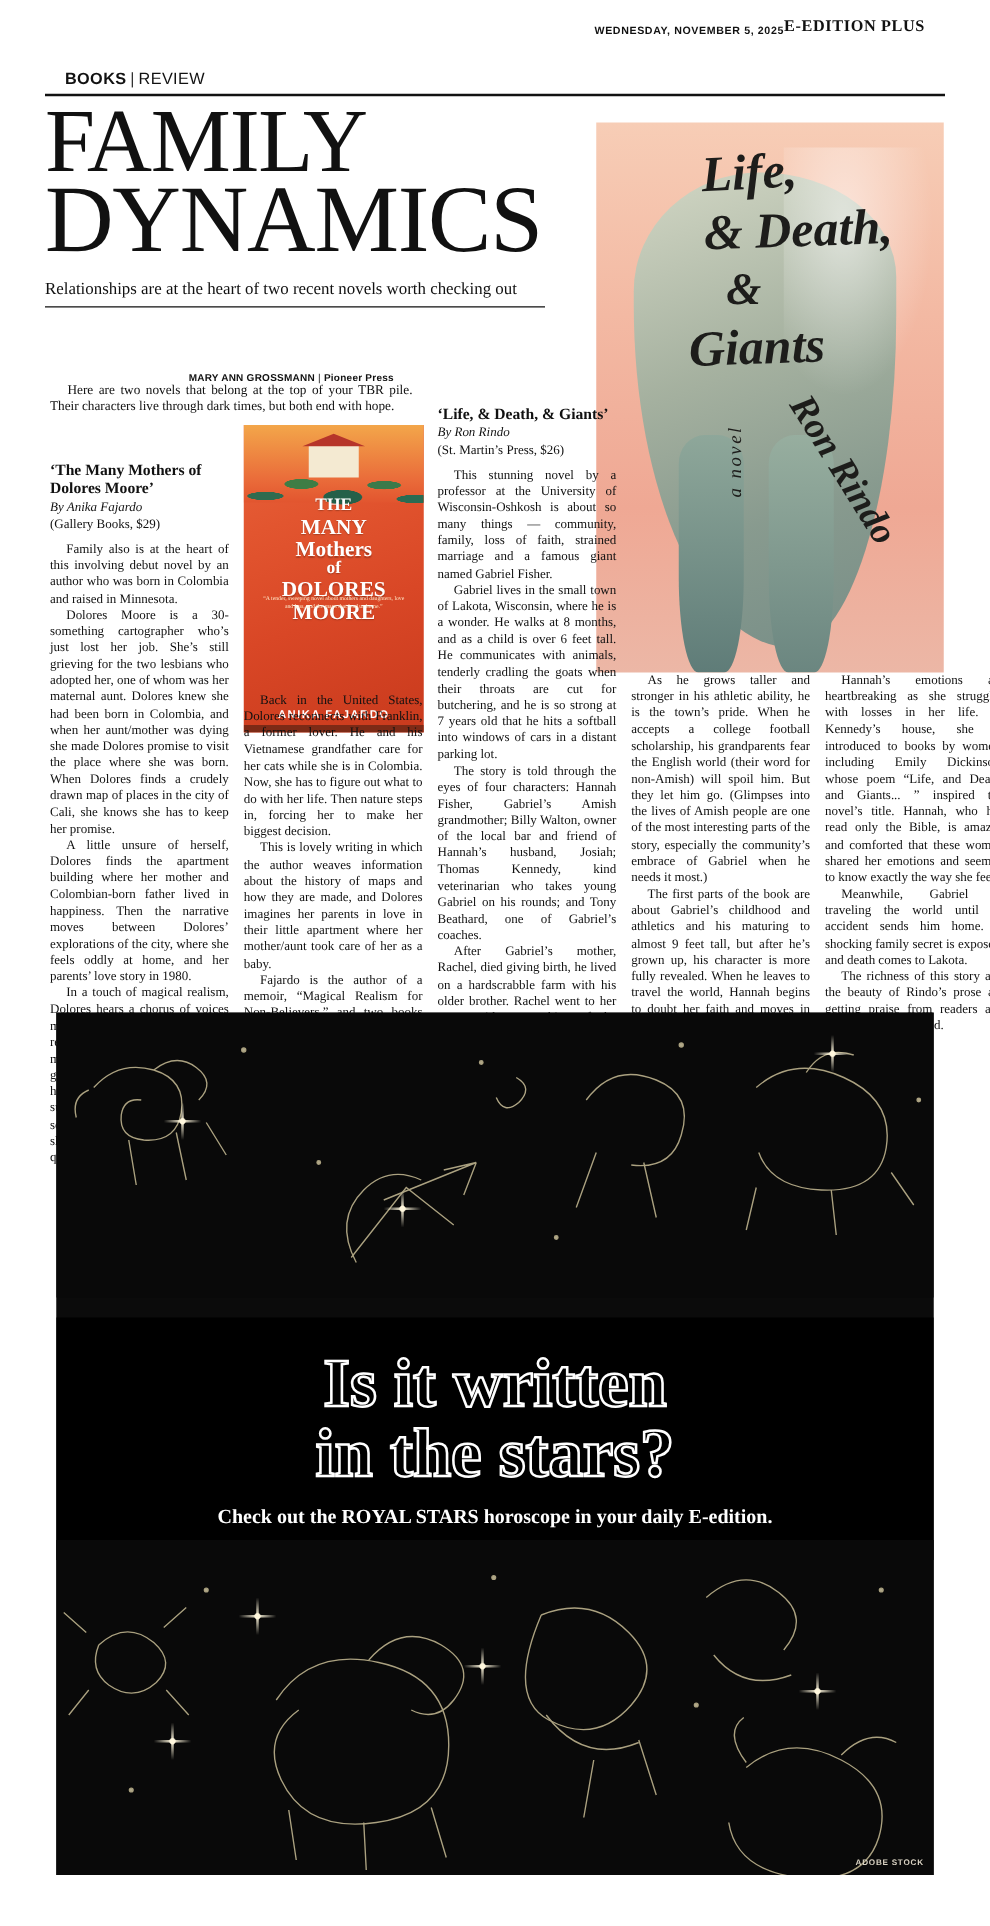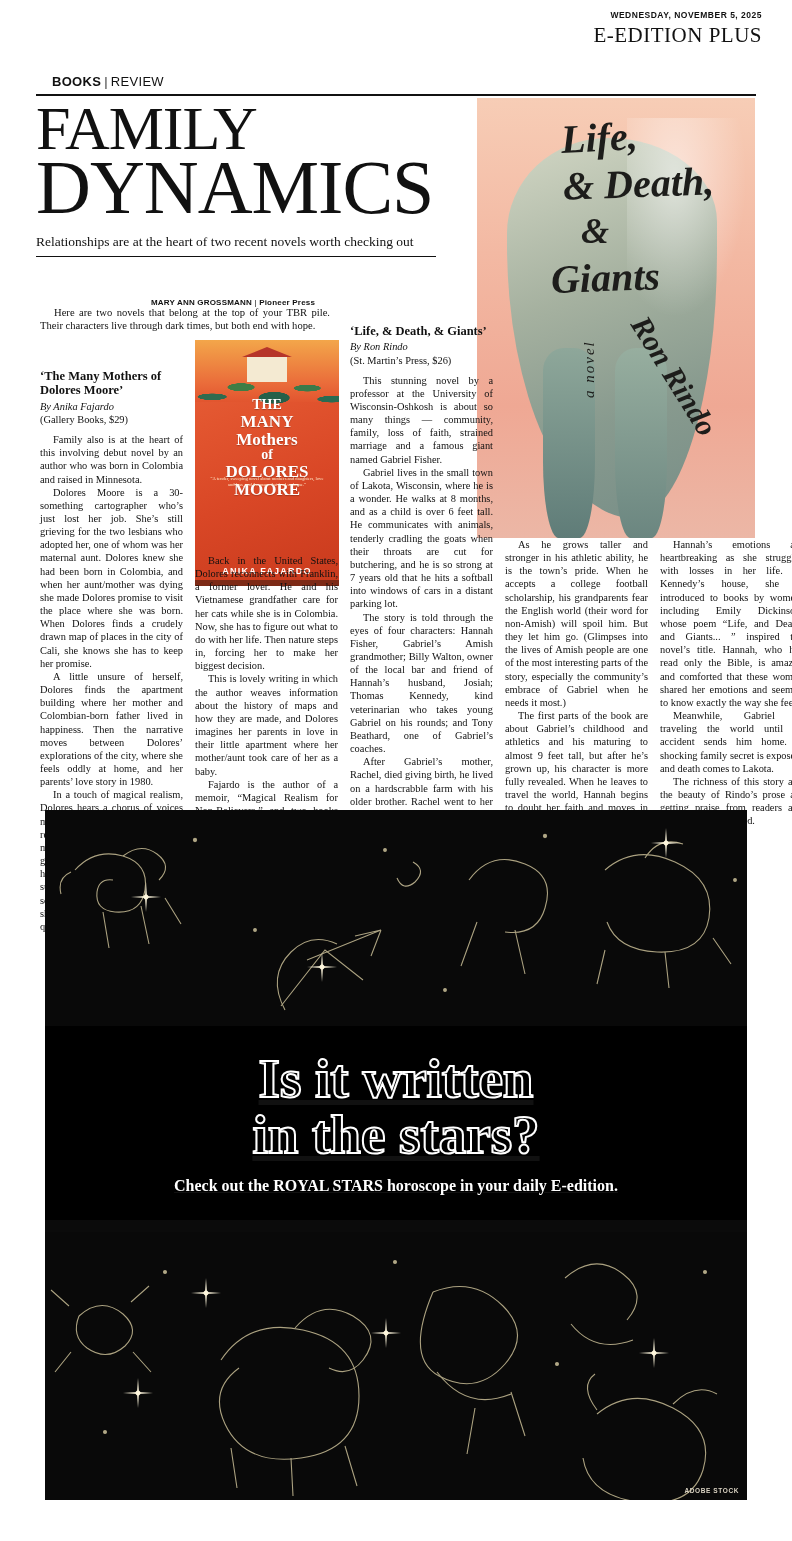--- a/index.html
+++ b/index.html
@@ -14,34 +14,34 @@
     overflow: hidden;
   }
 
   .page { width: 792px; height: 1541px; position: relative; }
 
   
   .masthead {
     display: flex;
     align-items: flex-end;
     justify-content: flex-end;
-    flex-direction: column;
-    padding: 10px 30px 0 36px;
+    flex-direction: row;
+    padding: 10px 52px 0 36px;
   }
   .masthead-date {
     font-family: "Liberation Sans", sans-serif;
     font-size: 8.5px;
     font-weight: 700;
     letter-spacing: 0.5px;
     color: #111;
   }
   .masthead-title {
     font-family: "Liberation Serif", serif;
-    font-size: 21px;
-    font-weight: 400;
+    font-size: 13px;
+    font-weight: 700;
     letter-spacing: 0.5px;
     margin-top: 3px;
   }
 
   
   .section-wrap {
     padding: 0 36px;
     margin-top: 26px;
   }
   .section-label {
@@ -63,21 +63,21 @@
     padding: 0 36px;
     position: relative;
   }
   .headline {
     font-family: "Liberation Serif", serif;
     font-weight: 400;
     line-height: 0.84;
     letter-spacing: -1px;
     margin-top: 6px;
   }
-  .headline .l1 { font-size: 62px; display:block; }
+  .headline .l1 { font-size: 72px; display:block; }
   .headline .l2 { font-size: 76px; display:block; margin-top: 2px;}
   .deck {
     font-family: "Liberation Serif", serif;
     font-size: 13.5px;
     margin-top: 14px;
     padding-bottom: 6px;
     border-bottom: 1px solid #111;
     width: 400px;
   }
 
@@ -268,24 +268,24 @@
       radial-gradient(circle, #fff7dd 0 2px, transparent 3px);
   }
   .starburst:before, .starburst:after{
     content:""; position:absolute; left:8px; top:-6px; width:2px; height:30px;
     background: linear-gradient(#fff7dd00,#fff7dd,#fff7dd00);
   }
   .starburst:after { transform: rotate(90deg); }
 
   .promo-band {
     position: absolute;
-    left: 0; top: 216px; width: 702px; height: 194px;
+    left: 0; top: 244px; width: 702px; height: 194px;
     background: #000;
     display: flex; flex-direction: column;
-    align-items: center; justify-content: center; text-decoration: underline;
+    align-items: center; justify-content: center;
   }
   .promo-head {
     font-family: "Liberation Serif", serif;
     font-weight: 700;
     font-size: 55px;
     line-height: 1.02;
     color: #000;
     text-align: center;
     -webkit-text-stroke: 2px #ffffff;
     letter-spacing: 0px;

